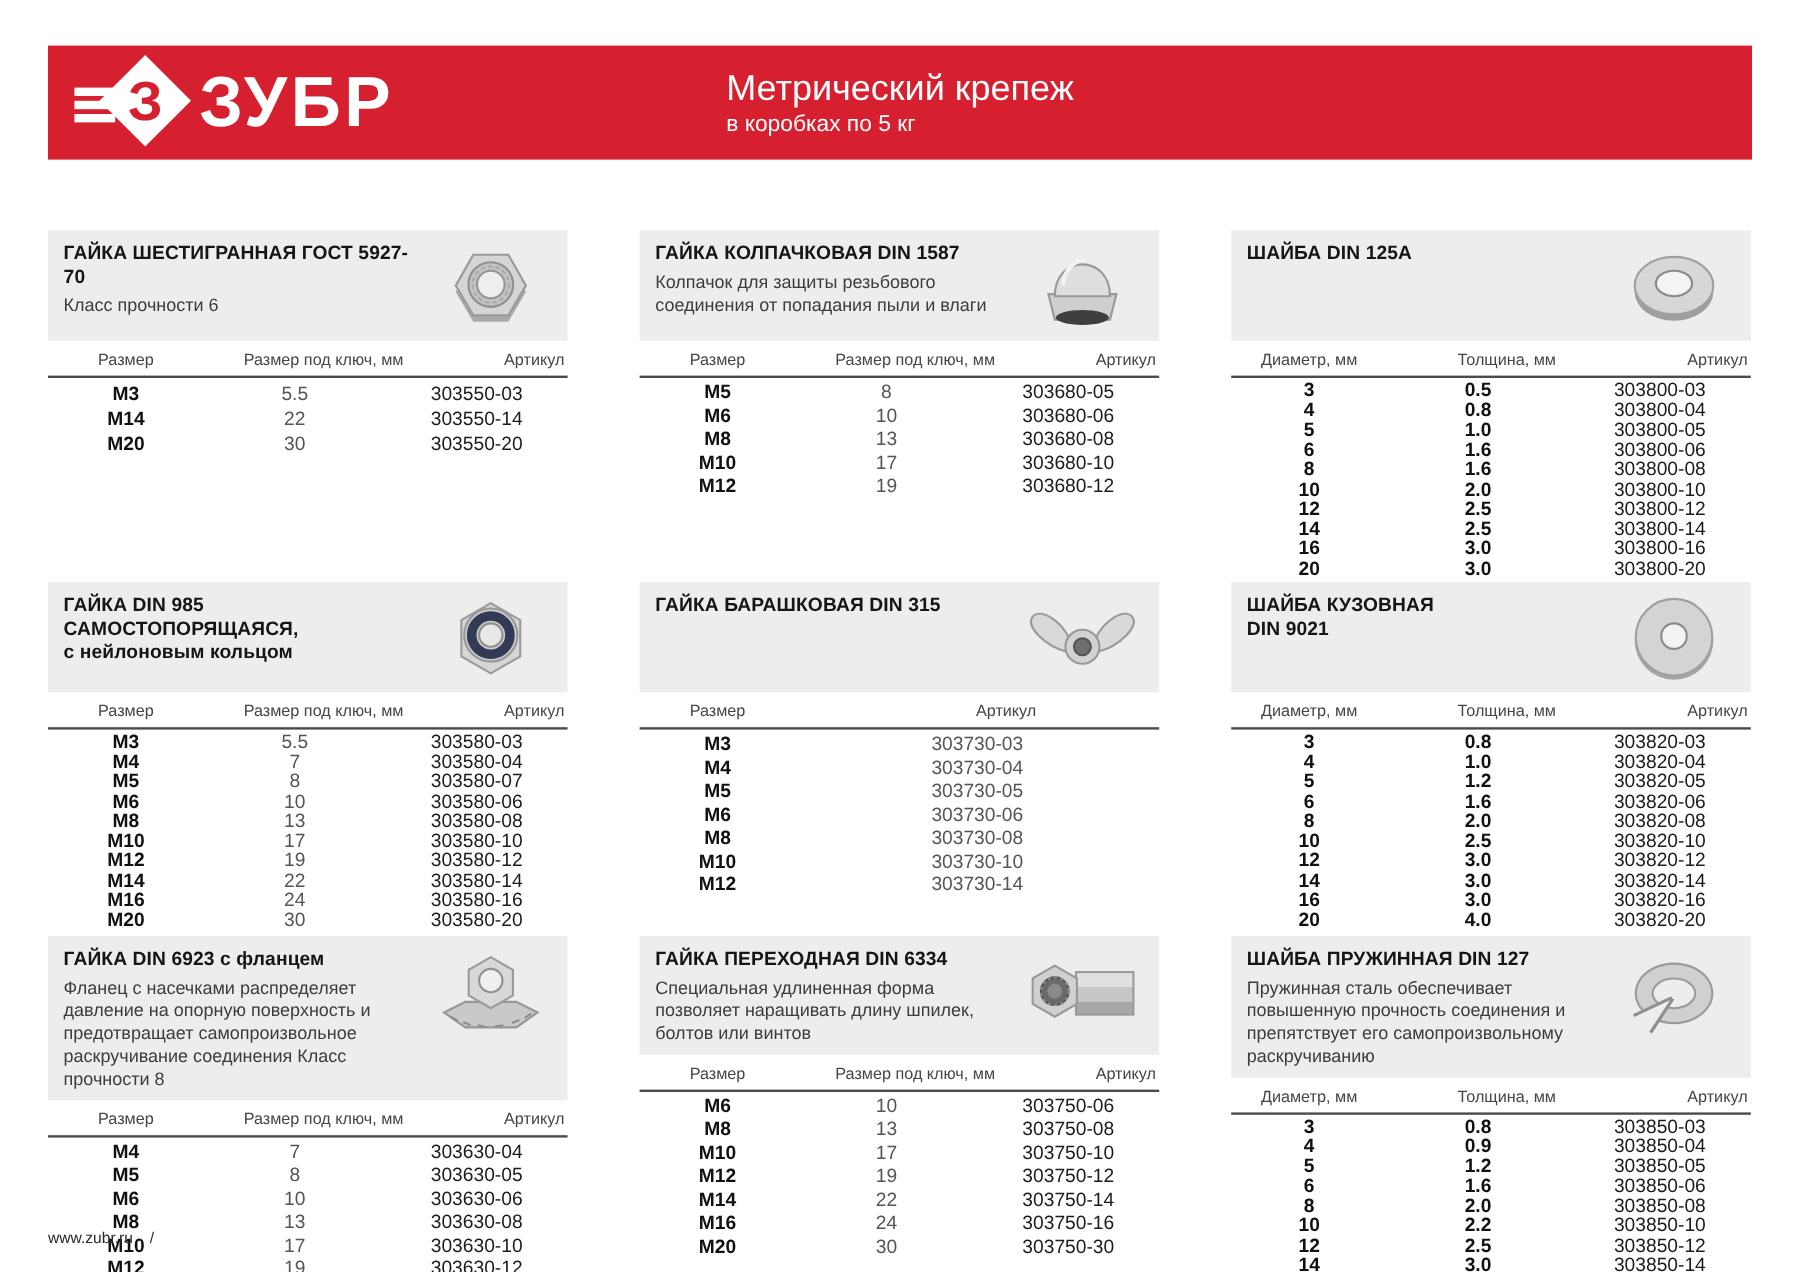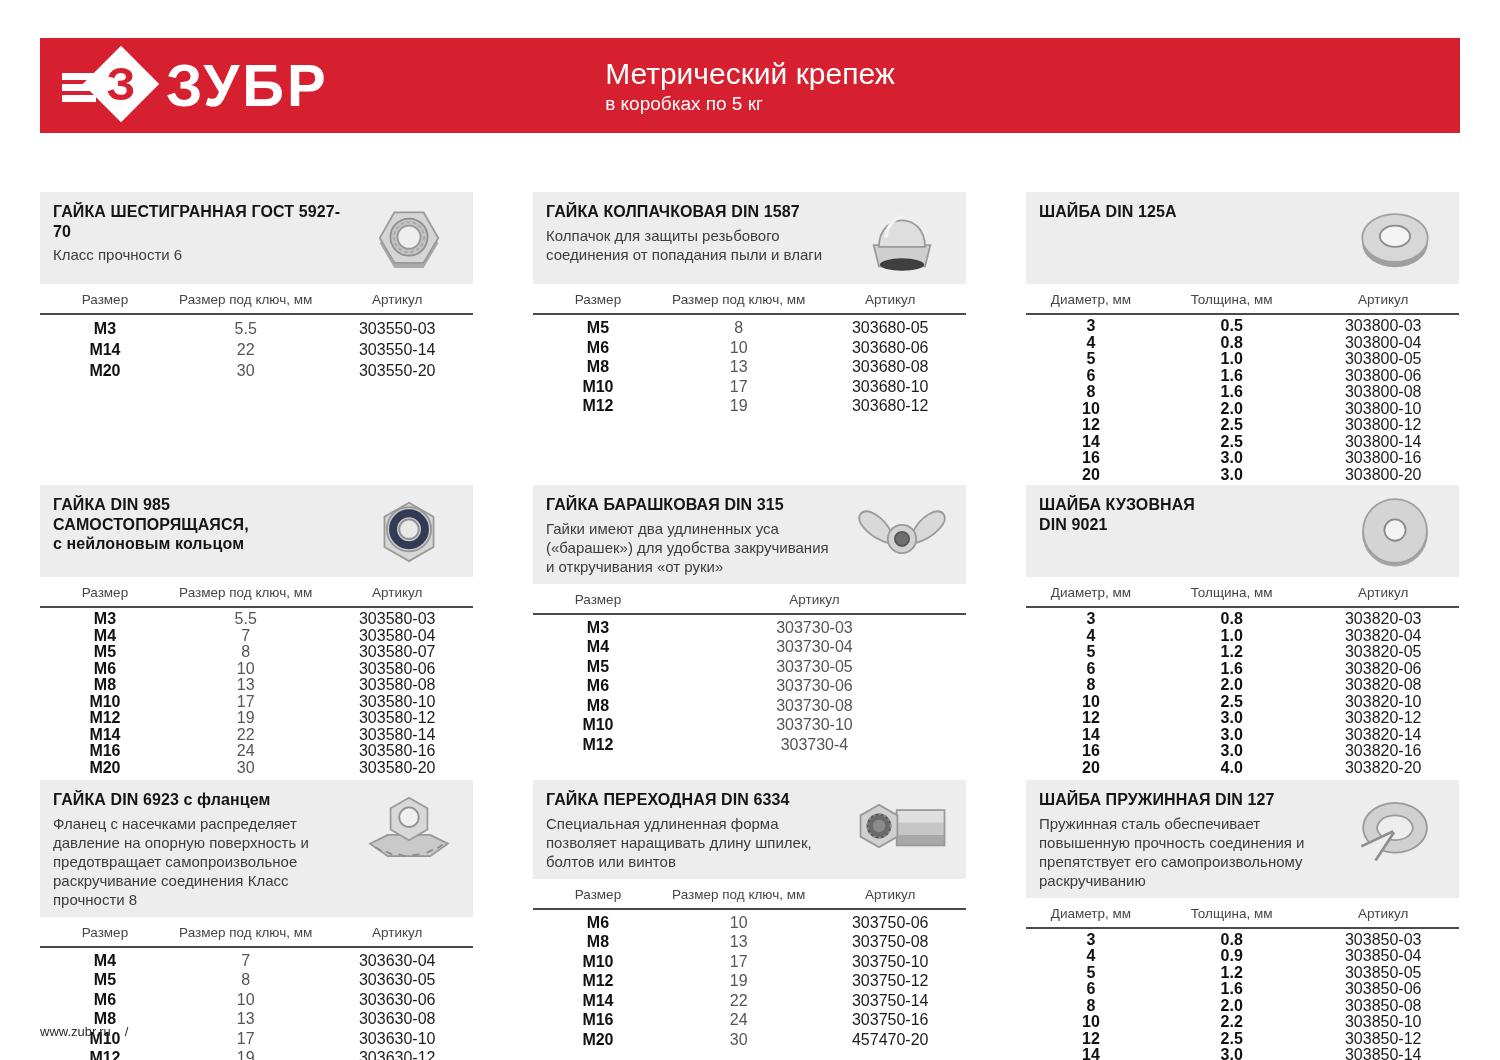--- a/index.html
+++ b/index.html
@@ -60,21 +60,21 @@
   .sec-desc{
     font-size:15px; color:var(--desc); line-height:1.27; margin-top:4px;
   }
   .photo{ position:absolute; right:2px; top:2px; width:124px; height:88px; }
   .photo svg{ width:124px; height:88px; display:block; }
 
   
   .tbl{ margin-top:8px; width:100%; }
   .thead{
     display:grid; font-size:13.5px; color:#454545; line-height:16px;
-    padding-bottom:5px; border-bottom:2px solid #4b4b4b;
+    padding-bottom:5px; border-bottom:2px solid #4b4b4b;gap:24px;
   }
   .cols-3{ grid-template-columns:30% 35% 35%; }
   .cols-2{ grid-template-columns:30% 70%; }
   .thead > div{ text-align:center; }
   .tbody{ padding-top:3px; }
   .trow{ display:grid; font-size:16px; color:#1c1c1c; }
   .trow > div{ text-align:center; }
   .trow > div.b{ font-weight:bold; color:#111; }
   .trow > div.c2{ color:var(--mut); }
 
@@ -333,21 +333,20 @@
             <div class="b">М20</div>
             <div class="c2">30</div>
             <div>303580-20</div>
           </div>
         </div>
     </div>
   </section>
     <section class="section">
     <div class="sec-head">
       <div class="sec-title">ГАЙКА БАРАШКОВАЯ DIN 315</div>
-      <div class="sec-desc">Гайки имеют два удлиненных уса («барашек») для удобства закручивания и откручивания «от руки»</div>
       <div class="photo">
           <svg viewBox="0 0 140 88">
             <path d="M58,46 C50,28 30,16 23,25 C17,34 34,52 56,58 Z" fill="#d9d9d9" stroke="#9a9a9a" stroke-width="2"></path>
             <path d="M82,46 C90,28 110,16 117,25 C123,34 106,52 84,58 Z" fill="#d9d9d9" stroke="#9a9a9a" stroke-width="2"></path>
             <circle cx="70" cy="53" r="16" fill="#d2d2d2" stroke="#999999" stroke-width="2"></circle>
             <circle cx="70" cy="53" r="8" fill="#6e6e6e" stroke="#555555" stroke-width="2"></circle>
           </svg>
         </div>
     </div>
     <div class="tbl">
@@ -375,21 +374,21 @@
           <div class="trow cols-2" style="line-height: 19.5px;">
             <div class="b">М8</div>
             <div class="c2">303730-08</div>
           </div>
           <div class="trow cols-2" style="line-height: 19.5px;">
             <div class="b">М10</div>
             <div class="c2">303730-10</div>
           </div>
           <div class="trow cols-2" style="line-height: 19.5px;">
             <div class="b">М12</div>
-            <div class="c2">303730-4</div>
+            <div class="c2">303730-14</div>
           </div>
         </div>
     </div>
   </section>
     <section class="section">
     <div class="sec-head">
       <div class="sec-title">ШАЙБА КУЗОВНАЯ
 DIN 9021</div>
       <div class="sec-desc"></div>
       <div class="photo">
@@ -573,21 +572,21 @@
             <div>303750-14</div>
           </div>
           <div class="trow cols-3" style="line-height: 19.5px;">
             <div class="b">М16</div>
             <div class="c2">24</div>
             <div>303750-16</div>
           </div>
           <div class="trow cols-3" style="line-height: 19.5px;">
             <div class="b">М20</div>
             <div class="c2">30</div>
-            <div>457470-20</div>
+            <div>303750-30</div>
           </div>
         </div>
     </div>
   </section>
     <section class="section">
     <div class="sec-head">
       <div class="sec-title">ШАЙБА ПРУЖИННАЯ DIN 127</div>
       <div class="sec-desc">Пружинная сталь обеспечивает повышенную прочность соединения и препятствует его самопроизвольному раскручиванию</div>
       <div class="photo">
           <svg viewBox="0 0 140 88">

